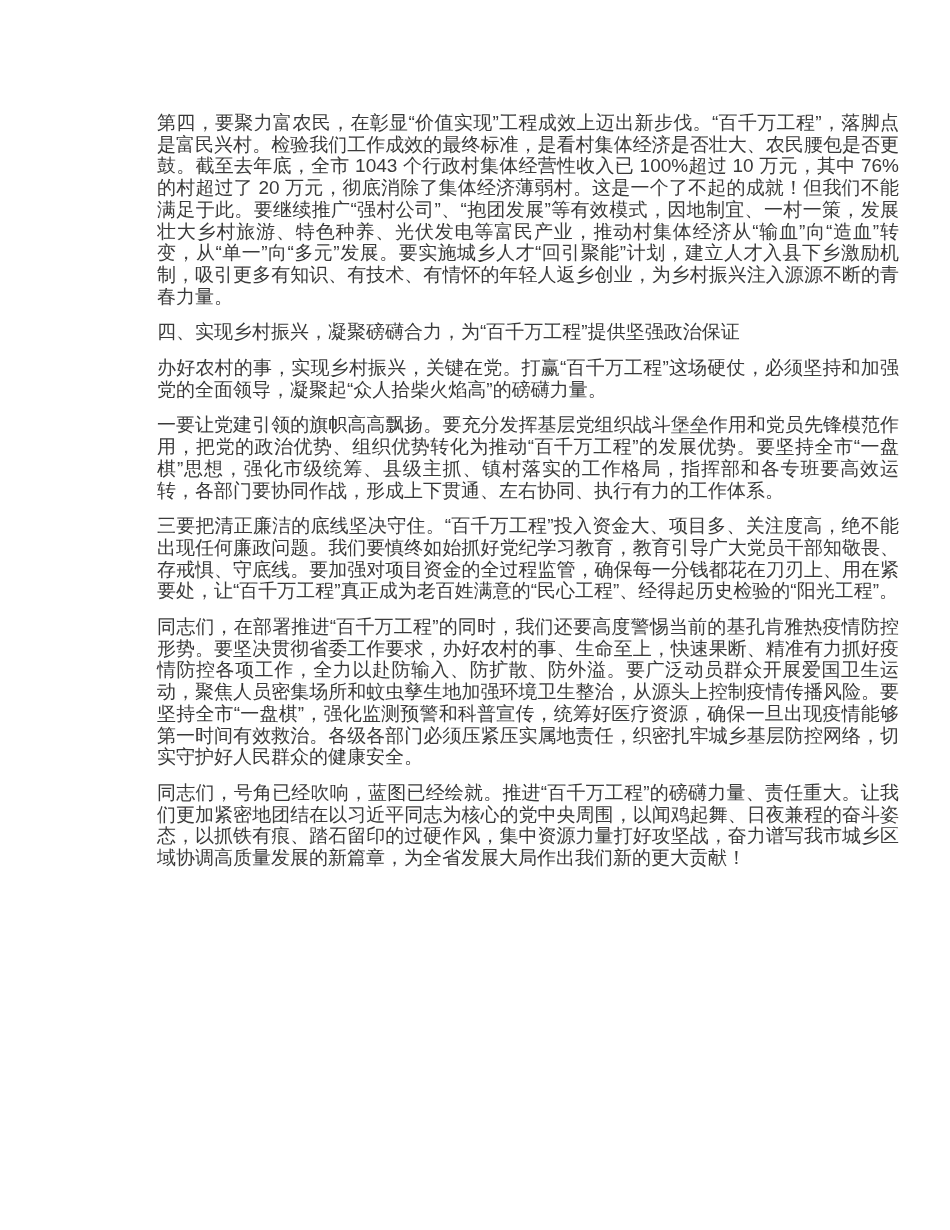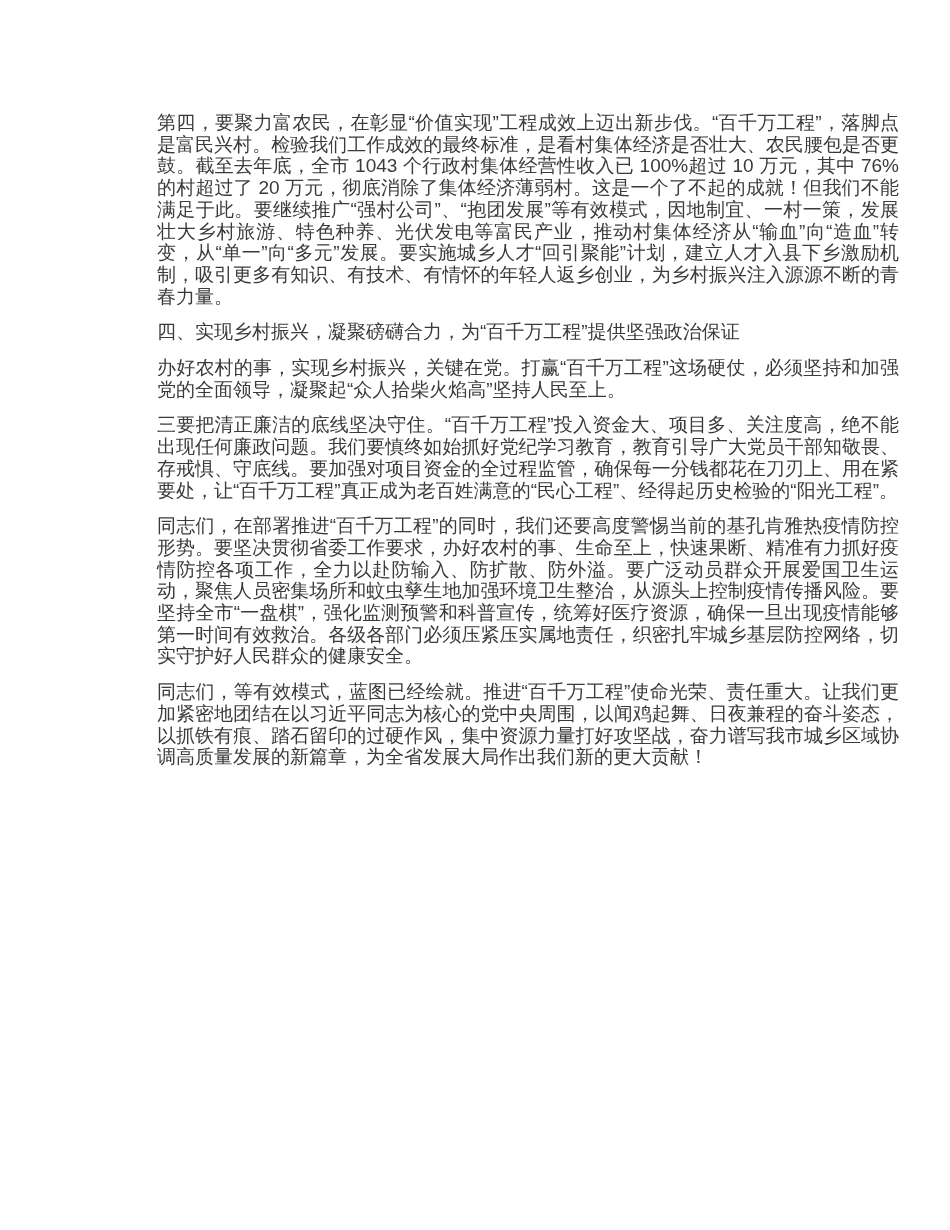--- a/index.html
+++ b/index.html
@@ -34,18 +34,19 @@
     font-weight: normal; 
   }
 </style>
 </head>
 <body style="background: rgb(255, 255, 255);">
 
 <div class="page">
   <div class="doc" style="color: rgb(58, 58, 58);">
       <p class="body">第四，要聚力富农民，在彰显“价值实现”工程成效上迈出新步伐。“百千万工程”，落脚点是富民兴村。检验我们工作成效的最终标准，是看村集体经济是否壮大、农民腰包是否更鼓。截至去年底，全市 1043 个行政村集体经营性收入已 100%超过 10 万元，其中 76%的村超过了 20 万元，彻底消除了集体经济薄弱村。这是一个了不起的成就！但我们不能满足于此。要继续推广“强村公司”、“抱团发展”等有效模式，因地制宜、一村一策，发展壮大乡村旅游、特色种养、光伏发电等富民产业，推动村集体经济从“输血”向“造血”转变，从“单一”向“多元”发展。要实施城乡人才“回引聚能”计划，建立人才入县下乡激励机制，吸引更多有知识、有技术、有情怀的年轻人返乡创业，为乡村振兴注入源源不断的青春力量。</p>
       <p class="heading">四、实现乡村振兴，凝聚磅礴合力，为“百千万工程”提供坚强政治保证</p>
-      <p class="body">办好农村的事，实现乡村振兴，关键在党。打赢“百千万工程”这场硬仗，必须坚持和加强党的全面领导，凝聚起“众人拾柴火焰高”坚持人民至上。</p>
+      <p class="body">办好农村的事，实现乡村振兴，关键在党。打赢“百千万工程”这场硬仗，必须坚持和加强党的全面领导，凝聚起“众人拾柴火焰高”的磅礴力量。</p>
+      <p class="body">一要让党建引领的旗帜高高飘扬。要充分发挥基层党组织战斗堡垒作用和党员先锋模范作用，把党的政治优势、组织优势转化为推动“百千万工程”的发展优势。要坚持全市“一盘棋”思想，强化市级统筹、县级主抓、镇村落实的工作格局，指挥部和各专班要高效运转，各部门要协同作战，形成上下贯通、左右协同、执行有力的工作体系。</p>
       <p class="body">三要把清正廉洁的底线坚决守住。“百千万工程”投入资金大、项目多、关注度高，绝不能出现任何廉政问题。我们要慎终如始抓好党纪学习教育，教育引导广大党员干部知敬畏、存戒惧、守底线。要加强对项目资金的全过程监管，确保每一分钱都花在刀刃上、用在紧要处，让“百千万工程”真正成为老百姓满意的“民心工程”、经得起历史检验的“阳光工程”。</p>
       <p class="body">同志们，在部署推进“百千万工程”的同时，我们还要高度警惕当前的基孔肯雅热疫情防控形势。要坚决贯彻省委工作要求，办好农村的事、生命至上，快速果断、精准有力抓好疫情防控各项工作，全力以赴防输入、防扩散、防外溢。要广泛动员群众开展爱国卫生运动，聚焦人员密集场所和蚊虫孳生地加强环境卫生整治，从源头上控制疫情传播风险。要坚持全市“一盘棋”，强化监测预警和科普宣传，统筹好医疗资源，确保一旦出现疫情能够第一时间有效救治。各级各部门必须压紧压实属地责任，织密扎牢城乡基层防控网络，切实守护好人民群众的健康安全。</p>
-      <p class="body">同志们，等有效模式，蓝图已经绘就。推进“百千万工程”使命光荣、责任重大。让我们更加紧密地团结在以习近平同志为核心的党中央周围，以闻鸡起舞、日夜兼程的奋斗姿态，以抓铁有痕、踏石留印的过硬作风，集中资源力量打好攻坚战，奋力谱写我市城乡区域协调高质量发展的新篇章，为全省发展大局作出我们新的更大贡献！</p>
+      <p class="body">同志们，号角已经吹响，蓝图已经绘就。推进“百千万工程”的磅礴力量、责任重大。让我们更加紧密地团结在以习近平同志为核心的党中央周围，以闻鸡起舞、日夜兼程的奋斗姿态，以抓铁有痕、踏石留印的过硬作风，集中资源力量打好攻坚战，奋力谱写我市城乡区域协调高质量发展的新篇章，为全省发展大局作出我们新的更大贡献！</p>
     </div>
 </div>
 
 </body></html>

